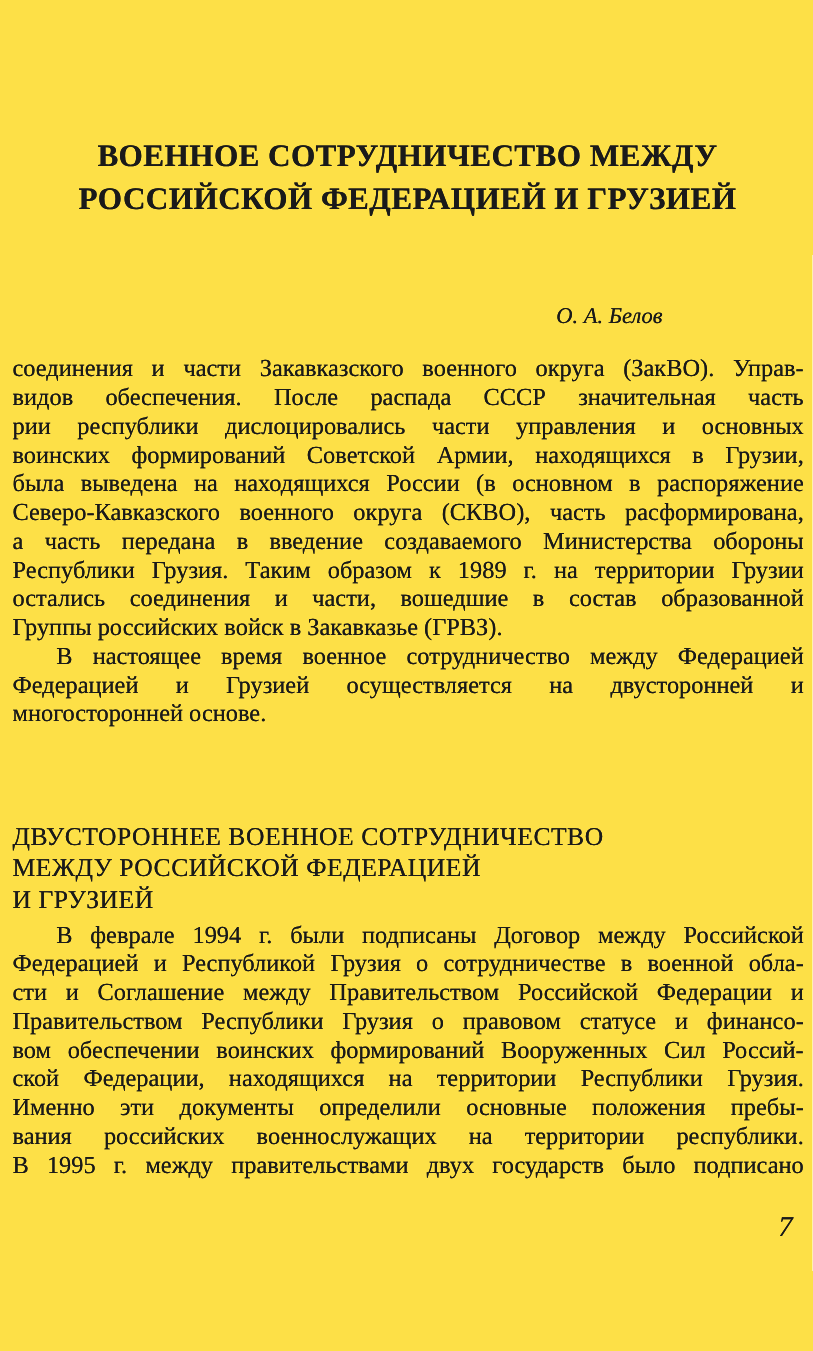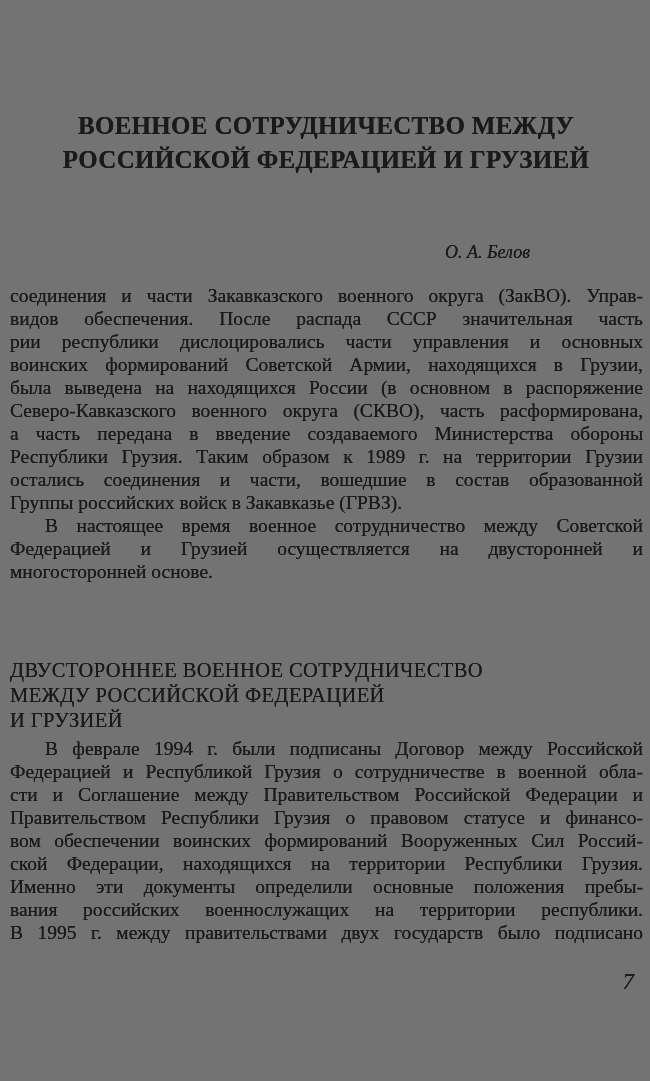--- a/index.html
+++ b/index.html
@@ -1,20 +1,20 @@
 <!DOCTYPE html>
 <html><head>
 <meta charset="utf-8">
 <style>
   html, body { margin: 0; padding: 0; background: #ffffff; }
   .page {
     position: relative;
     width: 650px;
     height: 1081px;
-    background: #737373;
+    background: #fde047;
     color: #1a1a1a;
     font-family: "Liberation Serif", "DejaVu Serif", serif;
     overflow: hidden;
     text-shadow: 0 0 0.4px currentColor; 
   }
   .title {
     position: absolute;
     top: 109px; left: 10px; right: 8px;
     text-align: center;
     font-weight: bold;
@@ -83,21 +83,21 @@
     <div class="line">видов обеспечения. После распада СССР значительная часть</div>
     <div class="line">рии республики дислоцировались части управления и основных</div>
     <div class="line">воинских формирований Советской Армии, находящихся в Грузии,</div>
     <div class="line">была выведена на находящихся России (в основном в распоряжение</div>
     <div class="line">Северо-Кавказского военного округа (СКВО), часть расформирована,</div>
     <div class="line">а часть передана в введение создаваемого Министерства обороны</div>
     <div class="line">Республики Грузия. Таким образом к 1989 г. на территории Грузии</div>
     <div class="line">остались соединения и части, вошедшие в состав образованной</div>
     <div class="line last">Группы российских войск в Закавказье (ГРВЗ).</div>
 
-    <div class="line indent">В настоящее время военное сотрудничество между Советской</div>
+    <div class="line indent">В настоящее время военное сотрудничество между Федерацией</div>
     <div class="line">Федерацией и Грузией осуществляется на двусторонней и</div>
     <div class="line last">многосторонней основе.</div>
   </section>
 
   <h2 class="section-heading">
     <div class="heading-line">ДВУСТОРОННЕЕ ВОЕННОЕ СОТРУДНИЧЕСТВО</div>
     <div class="heading-line">МЕЖДУ РОССИЙСКОЙ ФЕДЕРАЦИЕЙ</div>
     <div class="heading-line">И ГРУЗИЕЙ</div>
   </h2>
 

